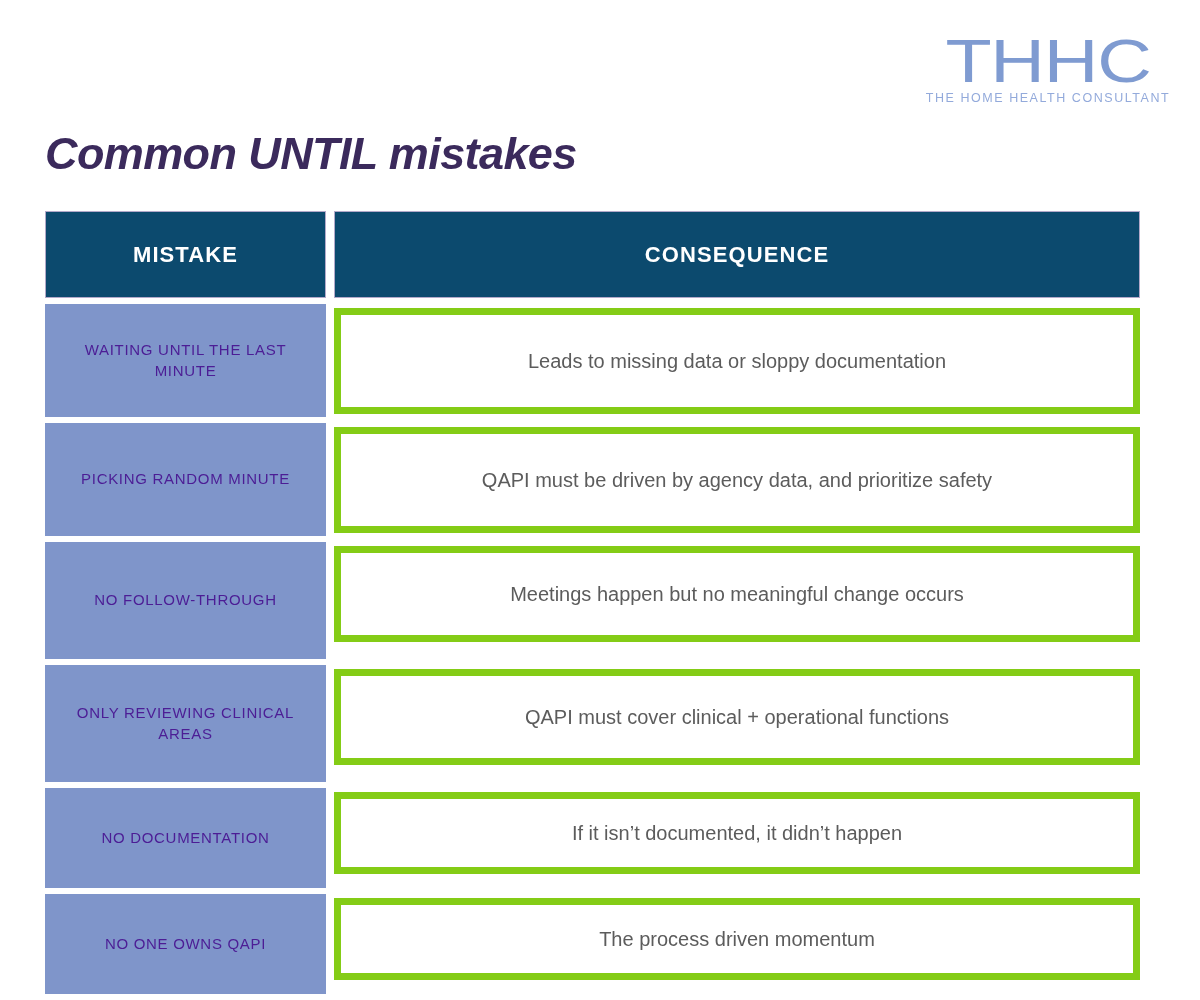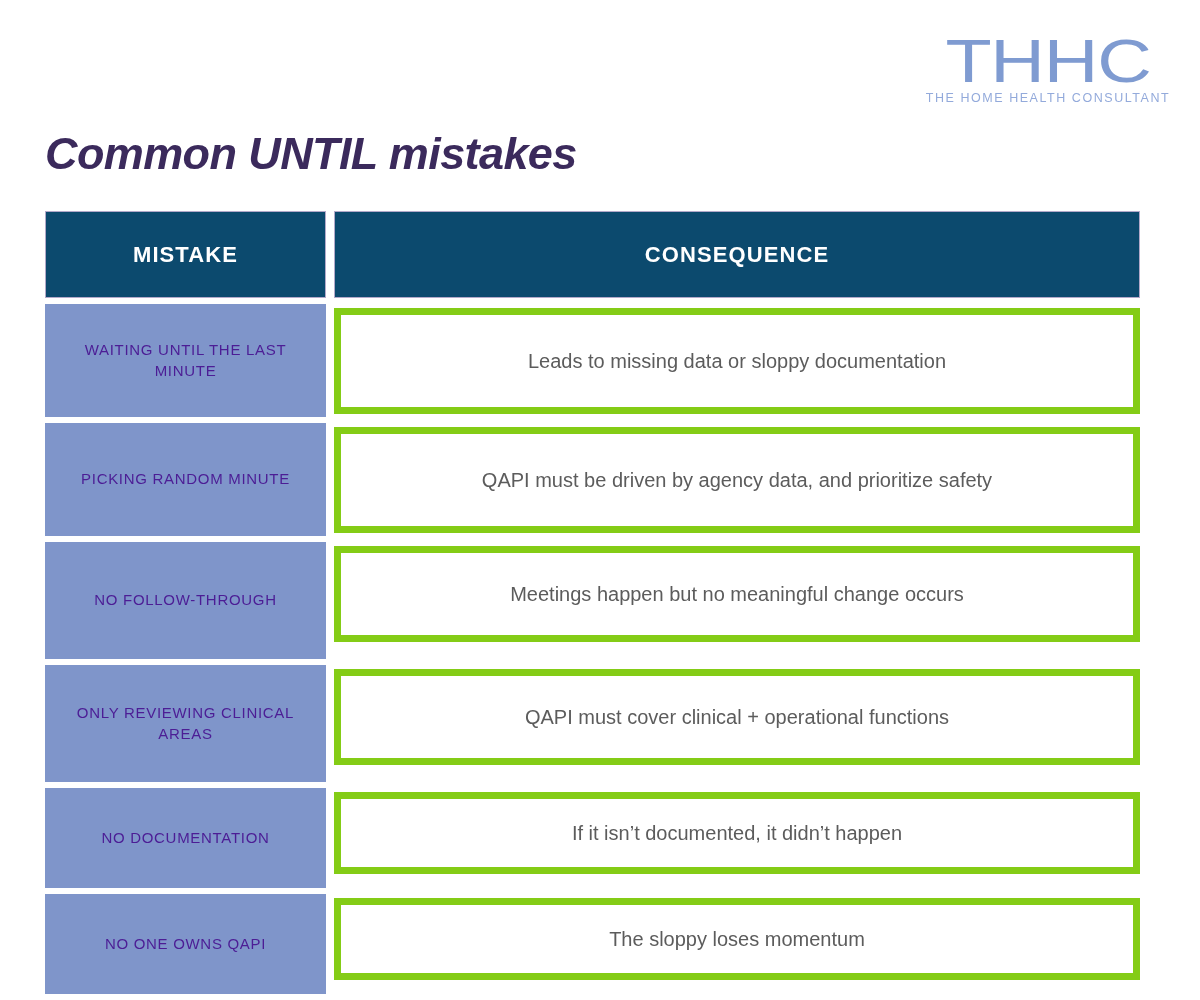--- a/index.html
+++ b/index.html
@@ -185,16 +185,16 @@
 
   <div class="table-row body-row h-short">
     <div class="col-mistake">NO DOCUMENTATION</div>
     <div class="col-gap"></div>
     <div class="col-consequence">If it isn’t documented, it didn’t happen</div>
   </div>
 
   <div class="table-row body-row h-short">
     <div class="col-mistake">NO ONE OWNS QAPI</div>
     <div class="col-gap"></div>
-    <div class="col-consequence">The sloppy loses momentum</div>
+    <div class="col-consequence">The process driven momentum</div>
   </div>
 
 </div>
 
 </body></html>

